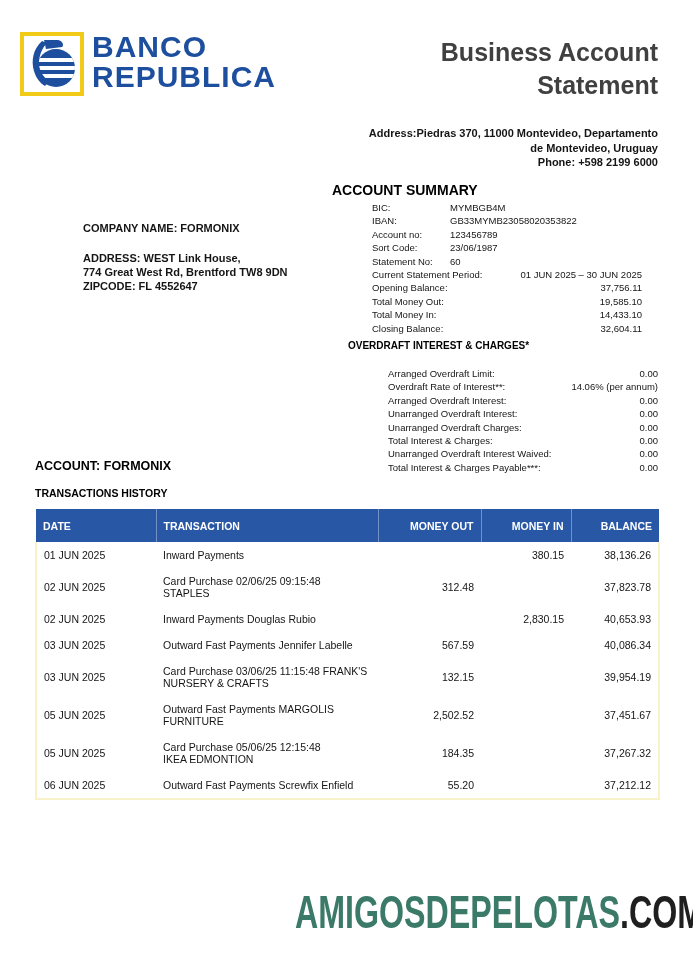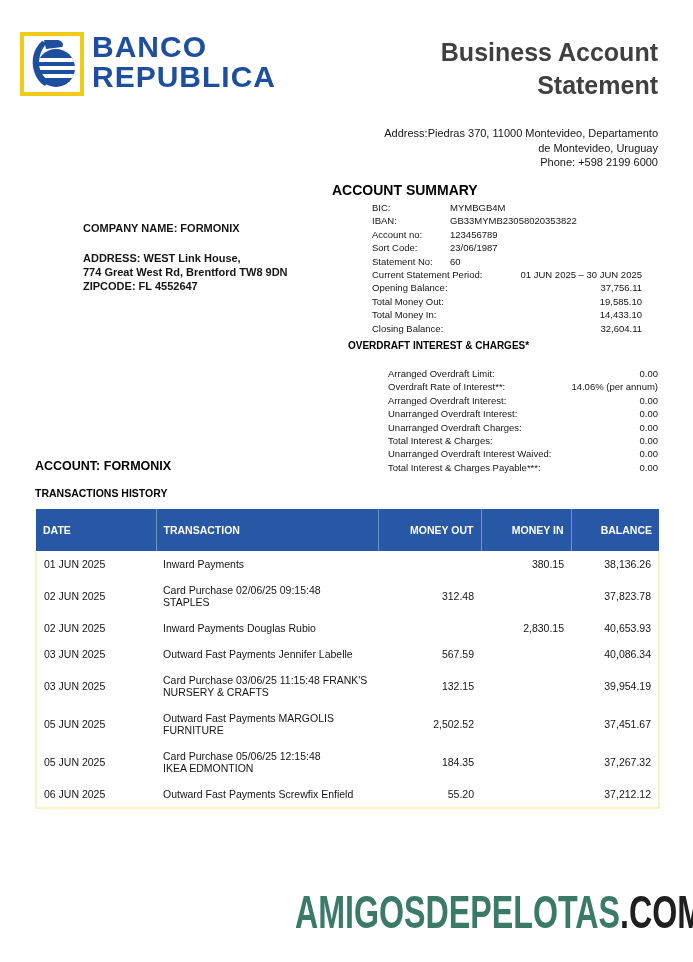--- a/index.html
+++ b/index.html
@@ -15,21 +15,21 @@
   .logo-box { width:64px; height:64px; flex:none; }
   .logo-text { color:#1d4f9e; font-weight:bold; font-size:30px; line-height:30px; letter-spacing:1px; }
 
   .doc-title {
     position:absolute; right:35px; top:36px; width:300px; text-align:right;
     color:#404040; font-weight:bold; font-size:25px; line-height:33px;
   }
 
   .contact {
     position:absolute; right:35px; top:126px; width:340px; text-align:right;
-    font-weight:normal; font-size:11px; line-height:14.5px; color:#151515;
+    font-weight:bold; font-size:11px; line-height:14.5px; color:#151515;
   }
 
   .company {
     position:absolute; left:35px; top:221px; width:300px;
     font-weight:bold; font-size:11px; line-height:14px; color:#151515;margin-left:48px;
   }
   .company .name { margin-bottom:16px; }
 
   
   .summary   { position:absolute; left:332px; top:182px; width:310px; }
@@ -43,21 +43,21 @@
 
   
   .account-line  { position:absolute; left:35px; top:459px; font-weight:bold; font-size:12.5px; color:#000; }
   .trans-heading { position:absolute; left:35px; top:487px; font-weight:bold; font-size:10.5px; color:#000; }
 
   table.tx {
     position:absolute; left:35px; top:509px; width:623px;
     border-collapse:collapse; table-layout:fixed; font-size:10.5px; color:#151515;
   }
   table.tx thead th {
-    background:#2857a6; color:#ffffff; font-weight:bold; height:42px;
+    background:#2857a6; color:#ffffff; font-weight:bold; height:33px;
     padding:0 7px; border-left:1px solid rgba(255,255,255,0.35);
   }
   table.tx thead th:first-child { border-left:none; }
   th.al { text-align:left; } th.ar { text-align:right; }
   table.tx tbody { border:2px solid #f7f2c8; border-top:none; }
   table.tx td { padding:7px; vertical-align:middle; }
   td.date { padding-left:8px; white-space:nowrap; }
   td.num  { text-align:right; white-space:nowrap; }
   tr.bbf td { font-weight:bold; padding-top:8px; padding-bottom:8px; }
 

